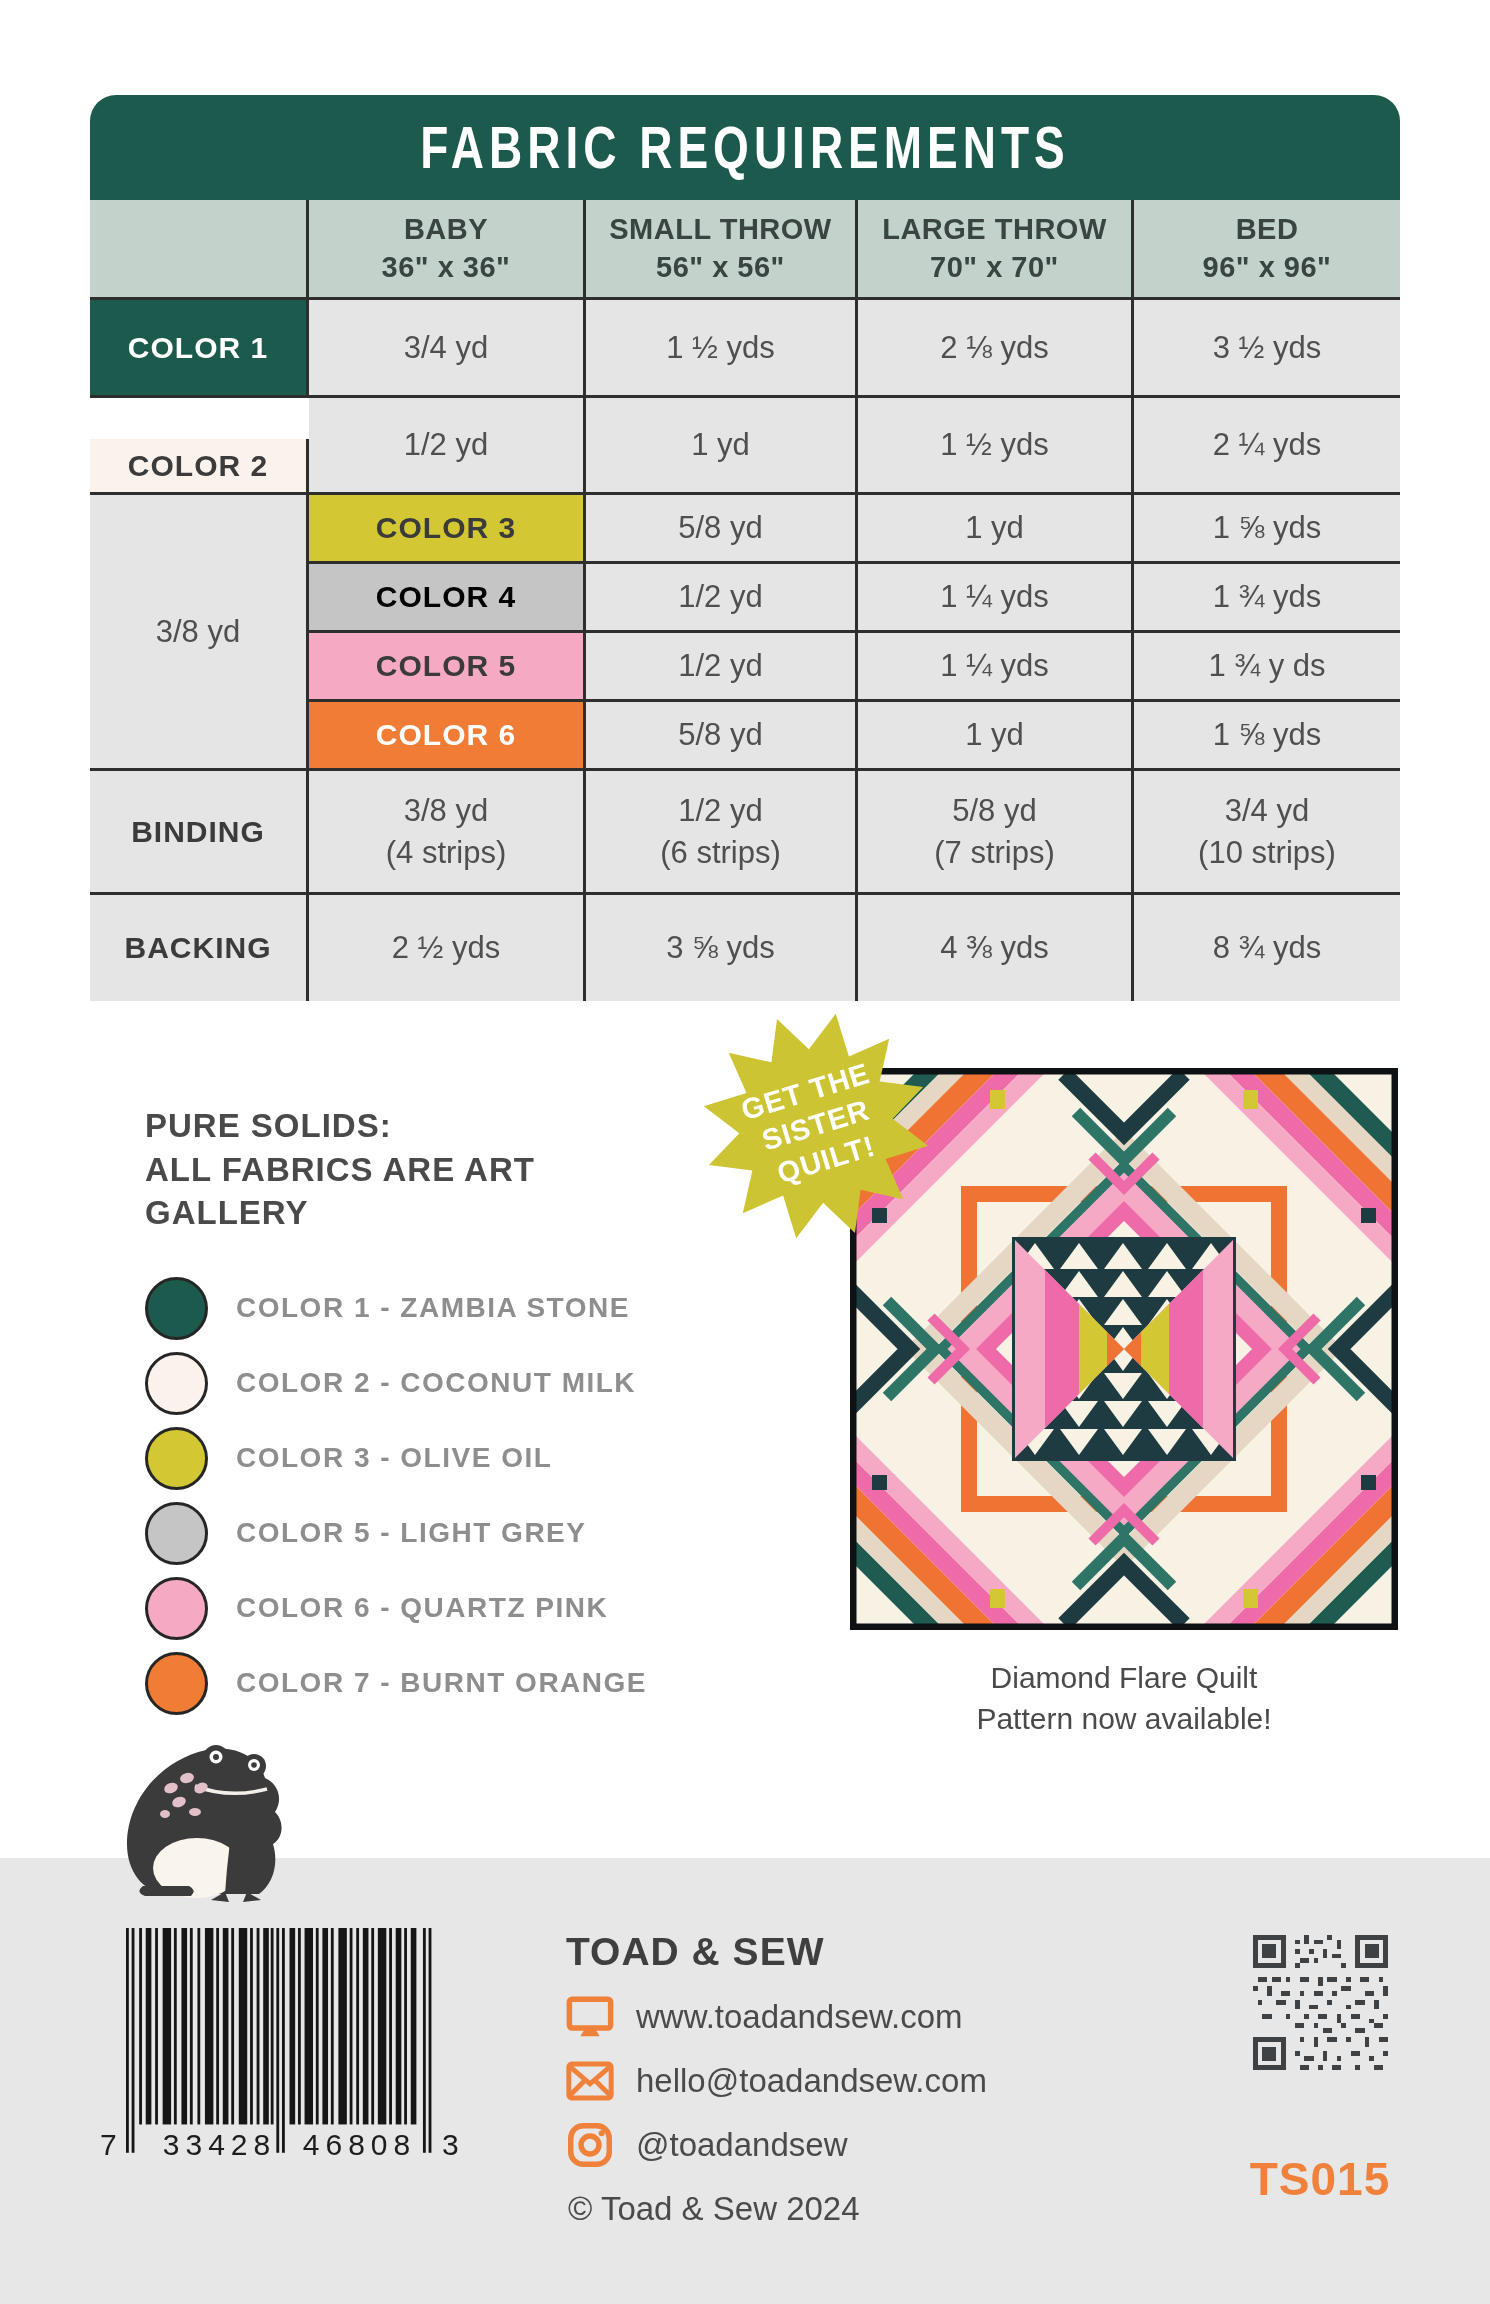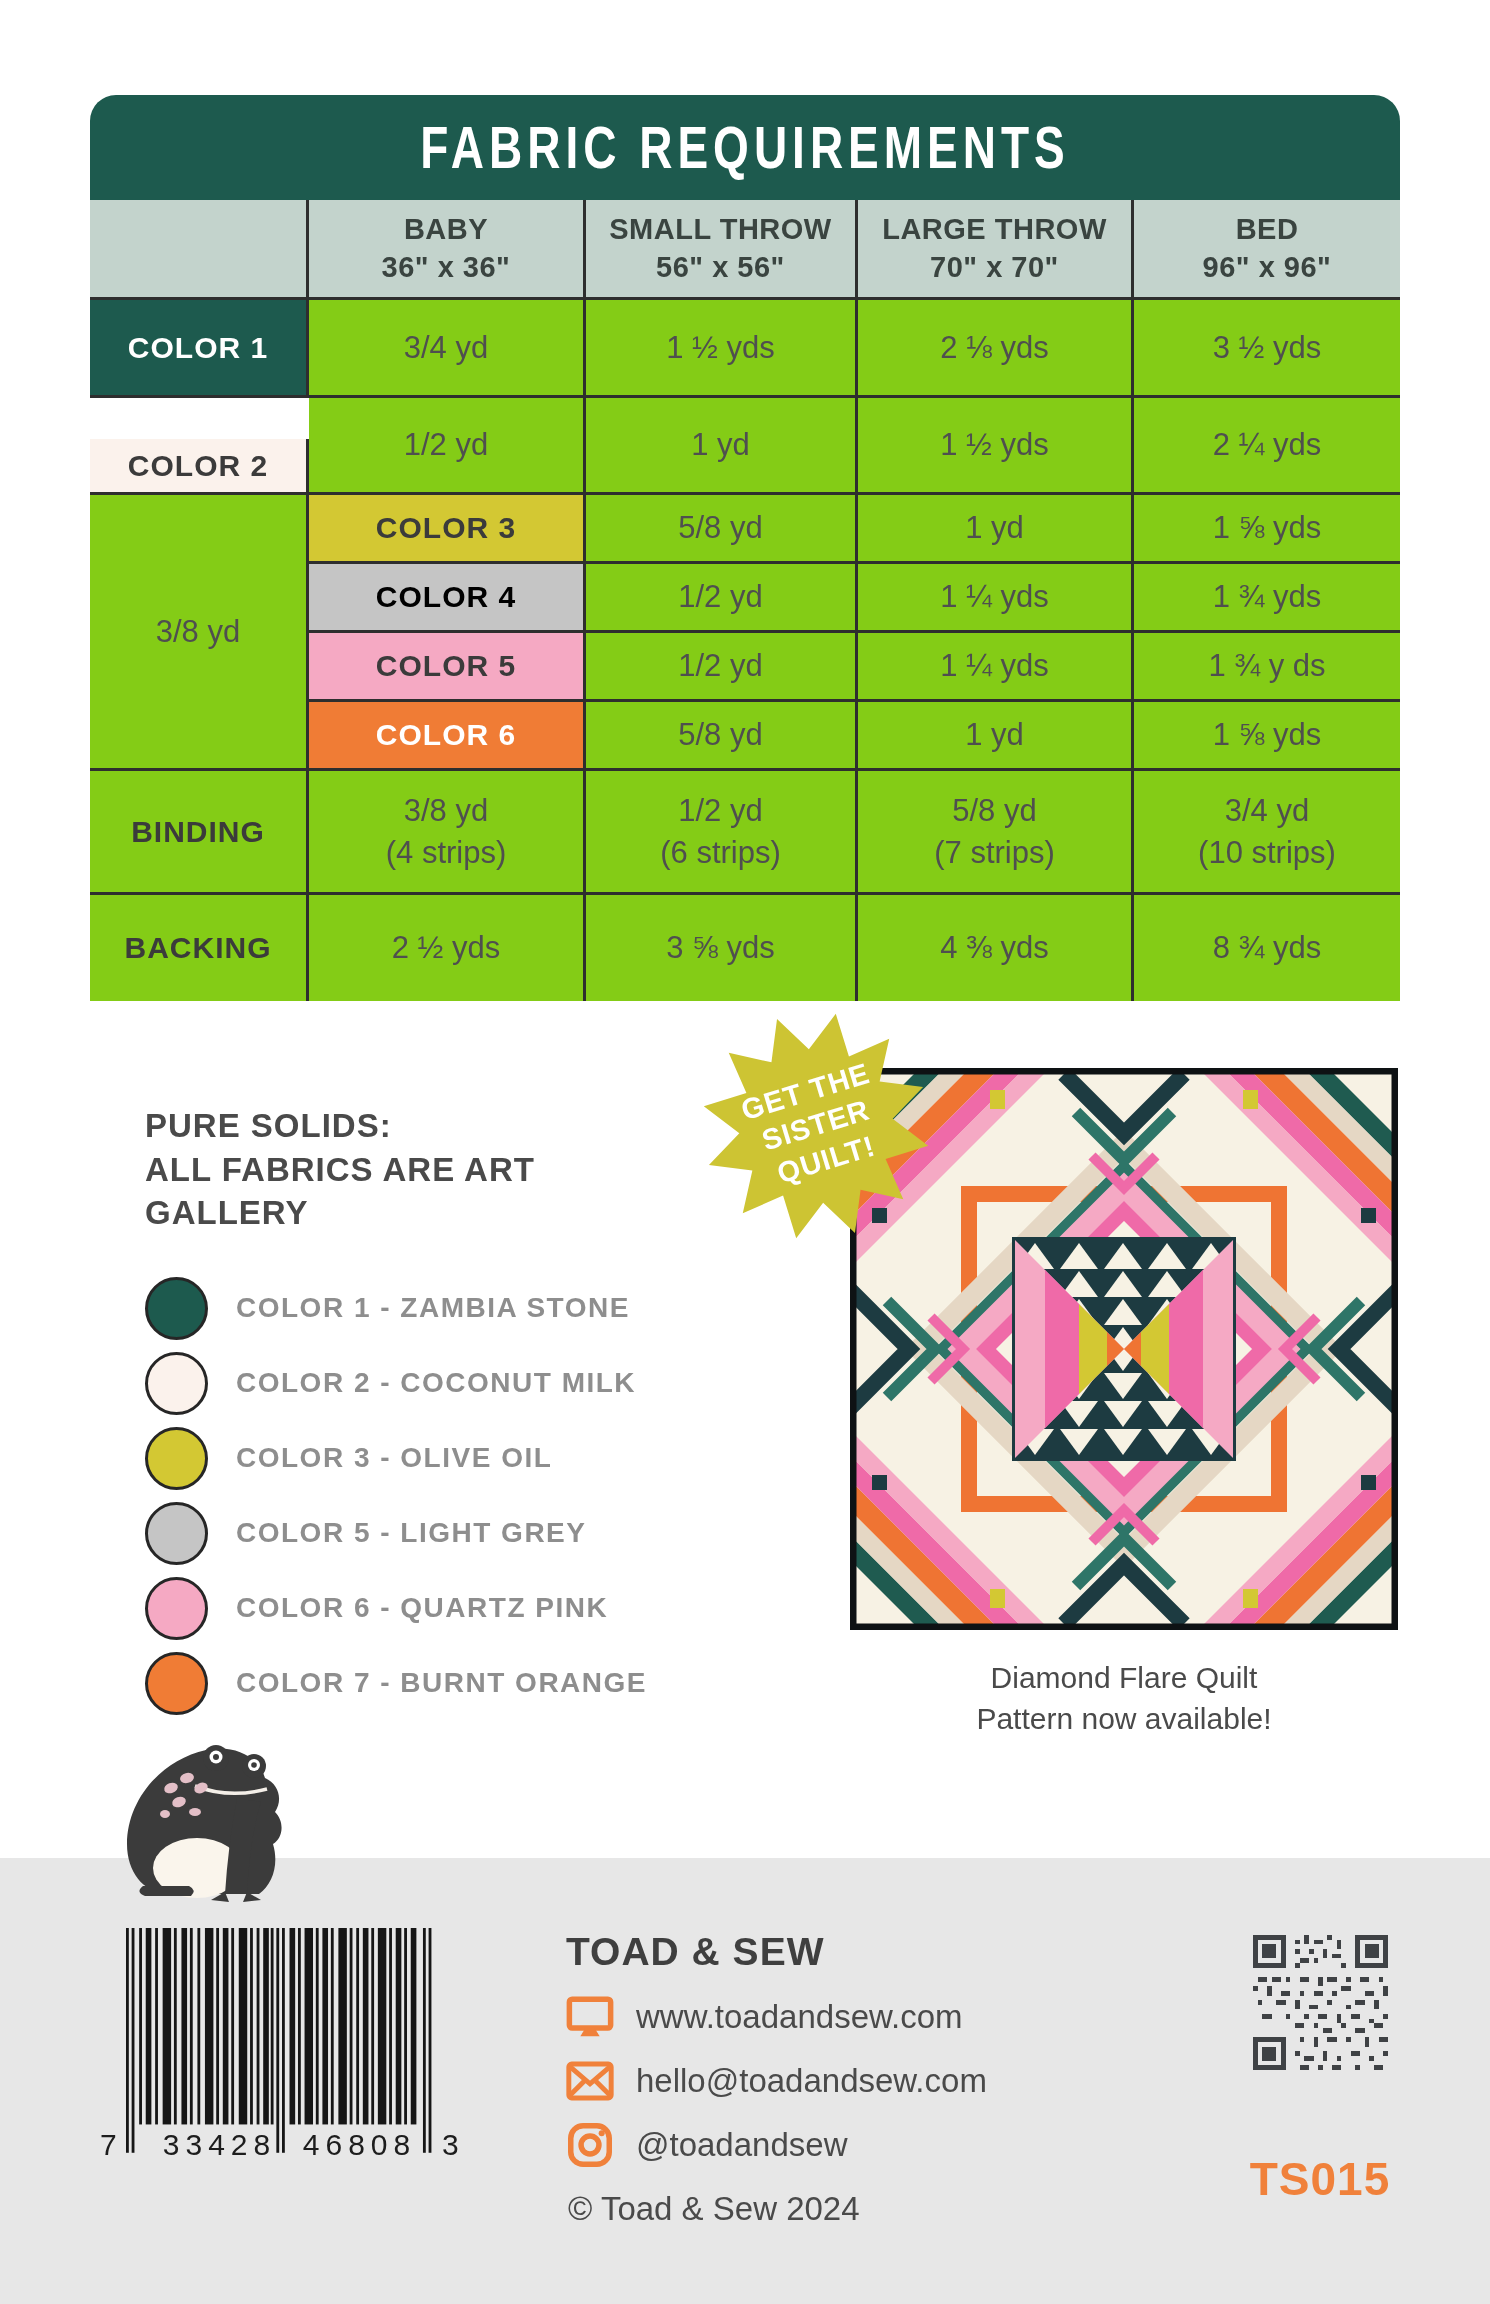--- a/index.html
+++ b/index.html
@@ -13,21 +13,21 @@
     color:#ffffff; font-size:46px; font-weight:bold; letter-spacing:5px;
     transform:scaleY(1.28); white-space:nowrap;
   }
   .tgrid {
     display:grid;
     grid-template-columns:219px 277px 272px 276px 266px;
     grid-template-rows:100px 98px 97px 69px 69px 69px 69px 124px 106px;
   }
   .c { border-right:3px solid #2e2e2e; border-bottom:3px solid #2e2e2e;
        display:flex; flex-direction:column; align-items:center; justify-content:center;
-       background:#84cc16; }
+       background:#e5e5e5; }
   .c.ncr { border-right:none; }
   .c.ncb { border-bottom:none; }
   .hed { line-height:1.3; }
   .hed .hn, .hed .hs { font-weight:bold; color:#3a4440; font-size:29px; letter-spacing:0.5px; }
   .lab { font-size:30px; font-weight:bold; letter-spacing:1px; color:#3b3b3b; }
   .val { font-size:31px; color:#4f4f4f; line-height:1.35; text-align:center; }
 
   
   .legend { position:absolute; left:145px; top:1104px; width:560px; }
   .leg-head { font-size:33px; font-weight:bold; color:#4a4a4a; letter-spacing:1px; line-height:1.32; }

